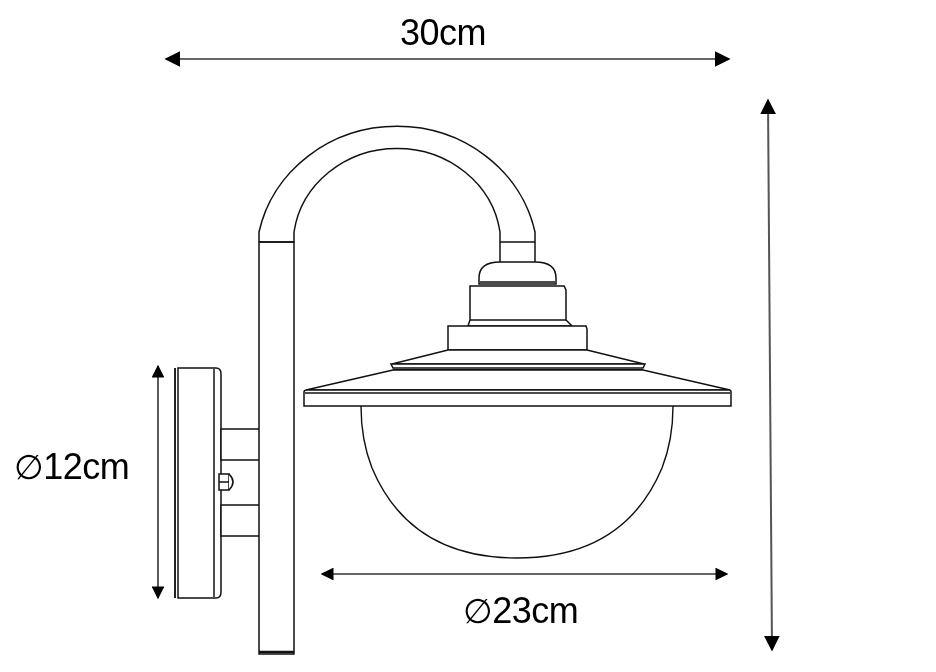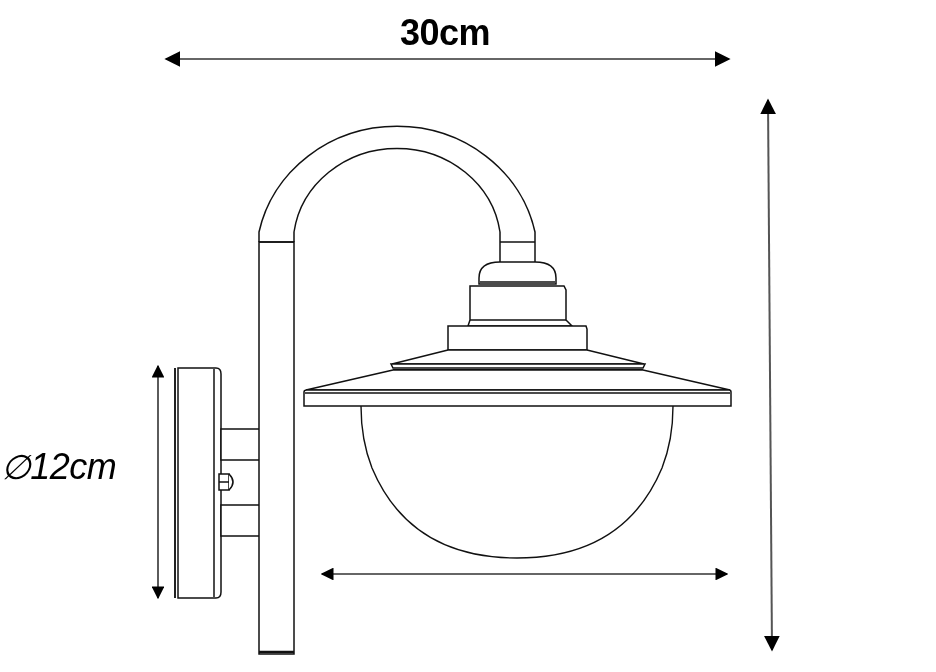--- a/index.html
+++ b/index.html
@@ -8,23 +8,23 @@
     svg { position: absolute; left: 0; top: 0; }
     .label {
       position: absolute;
       font-family: "Liberation Sans", sans-serif;
       color: #000000;
       font-size: 36px;
       line-height: 1;
       white-space: nowrap;
       letter-spacing: -0.5px;
     }
-    .lbl-width  { left: 400px; top: 15px; font-weight: bold; }
+    .lbl-width  { left: 400px; top: 15px; }
     .lbl-height { left: 784px; top: 358px; }
-    .lbl-mount  { left: 1px;  top: 449px; font-style: italic; }
+    .lbl-mount  { left: 14px;  top: 449px; }
     .lbl-shade  { left: 463px; top: 593px; }
     .dia { font-size: 34px; }
   </style>
 </head>
 <body>
 
 <div class="stage">
 
   <svg width="936" height="672" viewBox="0 0 936 672">
     <defs>
@@ -111,14 +111,17 @@
 
   <div class="label lbl-width">
     <span>30cm</span>
   </div>
 
 
   <div class="label lbl-mount">
     <span class="dia">∅</span><span>12cm</span>
   </div>
 
+  <div class="label lbl-shade">
+    <span class="dia">∅</span><span>23cm</span>
+  </div>
 
 </div>
 
 </body></html>

